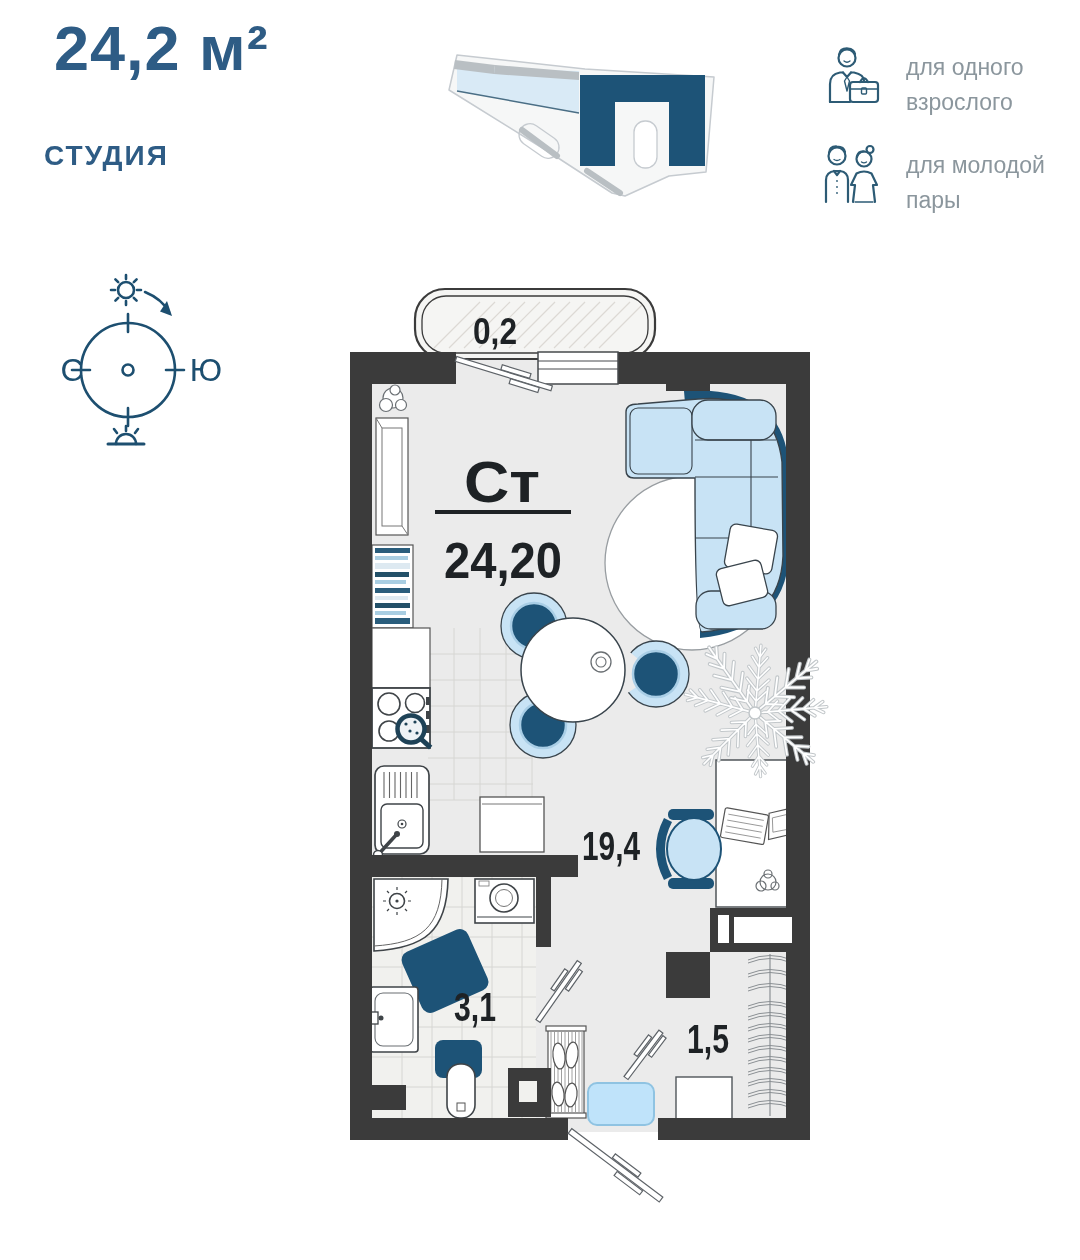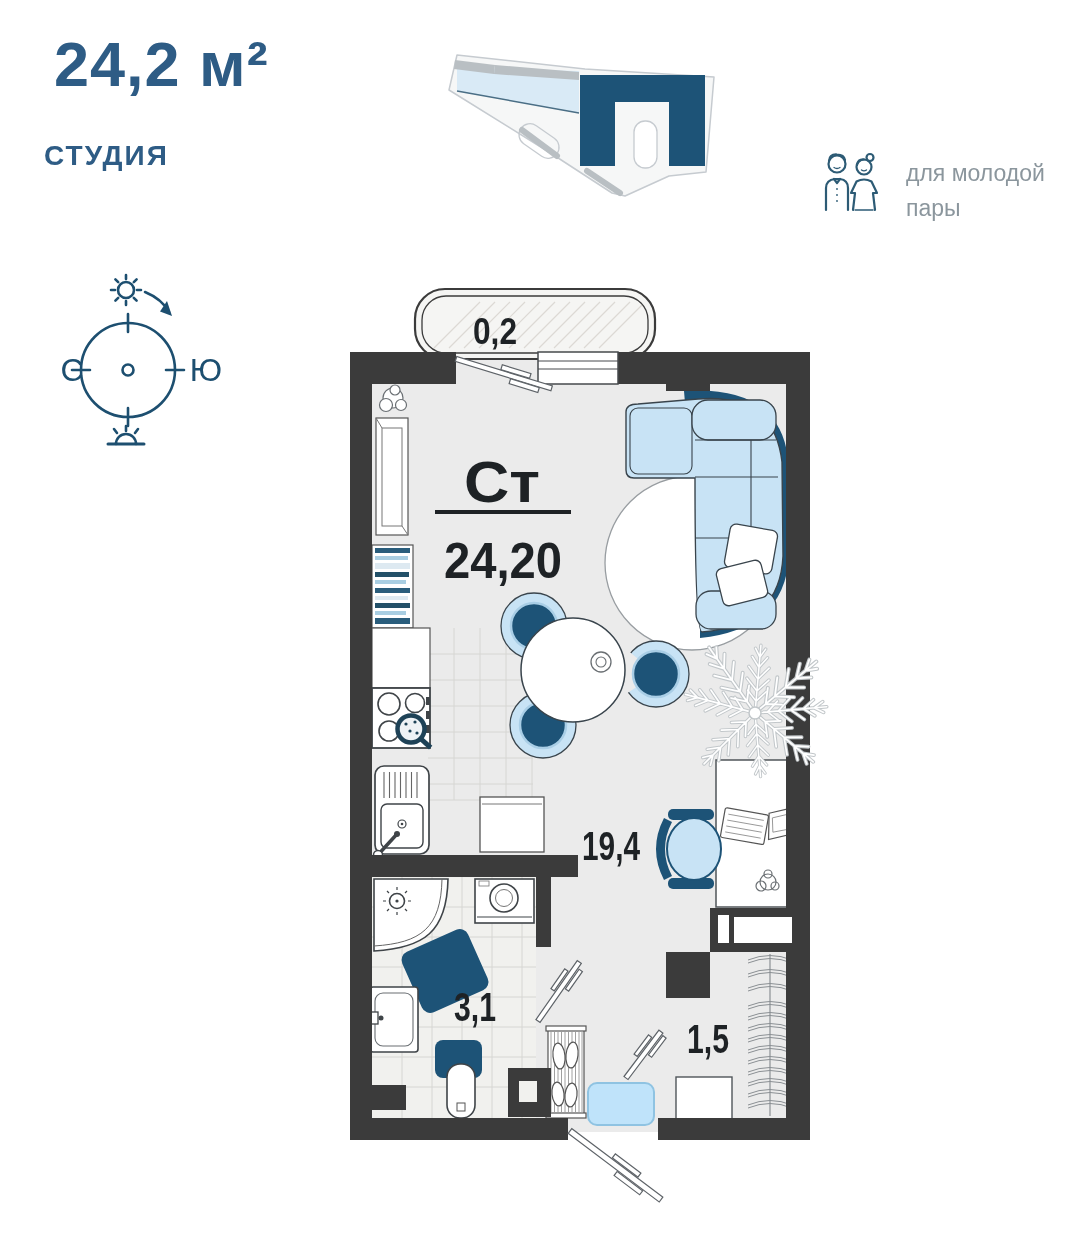--- a/index.html
+++ b/index.html
@@ -1,19 +1,19 @@
 <!DOCTYPE html>
 <html><head>
 <meta charset="utf-8">
 <style>
   html,body{margin:0;padding:0;background:#ffffff;}
   .page{position:relative;width:1080px;height:1260px;background:#ffffff;overflow:hidden;
         font-family:"Liberation Sans",sans-serif;}
   .abs{position:absolute;}
-  .area-title{left:54px;top:28px;font-size:63px;font-weight:700;color:#2e5c85;letter-spacing:1px;}
+  .area-title{left:54px;top:12px;font-size:63px;font-weight:700;color:#2e5c85;letter-spacing:1px;}
   .type-label{left:44px;top:140px;font-size:28px;font-weight:700;color:#2e5c85;letter-spacing:2px;}
   .aud-row{position:absolute;left:820px;display:flex;align-items:flex-start;gap:20px;width:250px;}
   .aud-row .txt{font-size:23px;line-height:1.5;color:#8b969d;padding-top:6px;}
   svg{display:block;}
   text{font-family:"Liberation Sans",sans-serif;}
   .plan-num{font-weight:700;fill:#1e2225;}
   .fernO{stroke:#c2c7ca;stroke-width:4;fill:none;stroke-linecap:round;}
   .fernW{stroke:#ffffff;stroke-width:1.8;fill:none;stroke-linecap:round;}
   .ico{stroke:#2d5b75;stroke-width:2.2;fill:none;stroke-linecap:round;stroke-linejoin:round;}
 </style>
@@ -33,21 +33,42 @@
     <path d="M58,27 L142,34 L142,42 L57,36 Z" fill="#b9bfc3"></path>
     <g transform="rotate(35 102 103)">
       <rect x="80" y="92" width="44" height="22" rx="11" fill="none" stroke="#c6cbd0" stroke-width="1.3"></rect>
     </g>
     <path d="M85,92 L120,118" stroke="#b9bfc3" stroke-width="6" stroke-linecap="round"></path>
     <path d="M150,133 L183,155" stroke="#b9bfc3" stroke-width="6" stroke-linecap="round"></path>
     <path d="M143,37 H268 V128 H232 V64 H178 V128 H143 Z" fill="#1d5377"></path>
     <rect x="197" y="83" width="23" height="47" rx="11" fill="#ffffff" stroke="#c6cbd0" stroke-width="1.3"></rect>
   </svg>
 
-  <div class="aud-row" style="top:150px;">
+  <div class="aud-row" style="top:44px;">
+    <svg width="66" height="66" viewBox="0 0 66 66">
+      <g class="ico">
+        <circle cx="27" cy="14" r="8.5"></circle>
+        <path d="M19,11 Q20,4 28,4.5 Q34,5 35,10"></path>
+        <path d="M24,17 Q27,19.5 30,17" stroke-width="1.3"></path>
+        <path d="M10,58 V40 Q10,30 20,28.5 L23,28.5 M31,28.5 L34,28.5 Q44,30.5 44,37"></path>
+        <path d="M10,58 H30"></path>
+        <path d="M23,28.5 L27,33 L31,28.5"></path>
+        <path d="M27,33 L24.5,37 L27,47 L29.5,37 Z" stroke-width="1.4"></path>
+        <rect x="30" y="38" width="28" height="20" rx="3"></rect>
+        <path d="M40,38 Q44,30.5 48,38"></path>
+        <path d="M30,45 H58" stroke-width="1.3"></path>
+        <rect x="41.5" y="44" width="5" height="6" rx="1" stroke-width="1.4"></rect>
+      </g>
+    </svg>
+    <div class="txt">
+      <div>для одного</div>
+      <div>взрослого</div>
+    </div>
+  </div>
+  <div class="aud-row" style="top:142px;">
     <svg width="66" height="66" viewBox="0 0 66 66">
       <g class="ico">
         <circle cx="17" cy="14" r="8.5"></circle>
         <path d="M9,11 Q9.5,4 17,4.5 Q24,4.5 25,10"></path>
         <path d="M14,17.5 Q17,19.5 20,17.5" stroke-width="1.3"></path>
         <path d="M6,60 V38 Q6,30 15,29 L20,29 Q28,30 28,38 V60"></path>
         <path d="M14,29 L17,33 L20,29"></path>
         <circle cx="17" cy="39" r="0.9" fill="#2d5b75" stroke="none"></circle>
         <circle cx="17" cy="45" r="0.9" fill="#2d5b75" stroke="none"></circle>
         <circle cx="17" cy="51" r="0.9" fill="#2d5b75" stroke="none"></circle>

